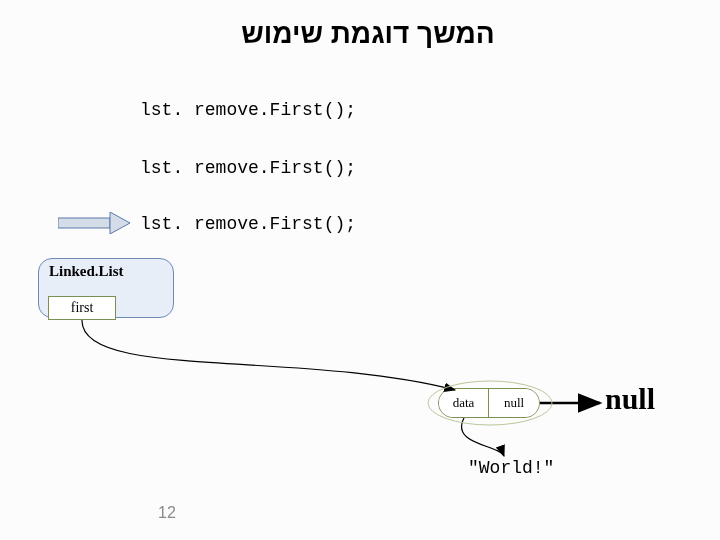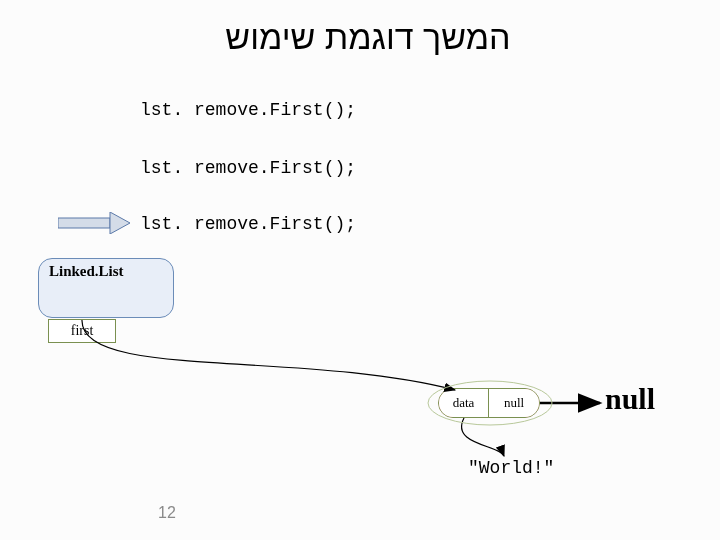--- a/index.html
+++ b/index.html
@@ -10,22 +10,22 @@
     font-family: Arial, sans-serif;
     position: relative;
     overflow: hidden;
   }
   .title {
     position: absolute;
     top: 18px;
     left: 0;
     width: 100%;
     text-align: center;
-    font-size: 34px;
-    font-weight: normal;
+    font-size: 28px;
+    font-weight: bold;
     color: #000;
     direction: rtl;
     padding-left: 16px;
   }
   .code-line {
     position: absolute;
     font-family: "Courier New", monospace;
     font-size: 18px;
     color: #000;
     left: 140px;
@@ -66,21 +66,20 @@
     top: 296px;
     width: 68px;
     height: 24px;
     border: 1px solid #7a9050;
     background: #fff;
     font-size: 14px;
     font-family: "Times New Roman", serif;
     display: flex;
     align-items: center;
     justify-content: center;
-    margin-top: 23px;
   }
 
   .node-box {
     position: absolute;
     top: 388px;
     left: 438px;
     display: flex;
     border: 1px solid #7a9050;
     background: #fca5a5;
     border-radius: 20px;

